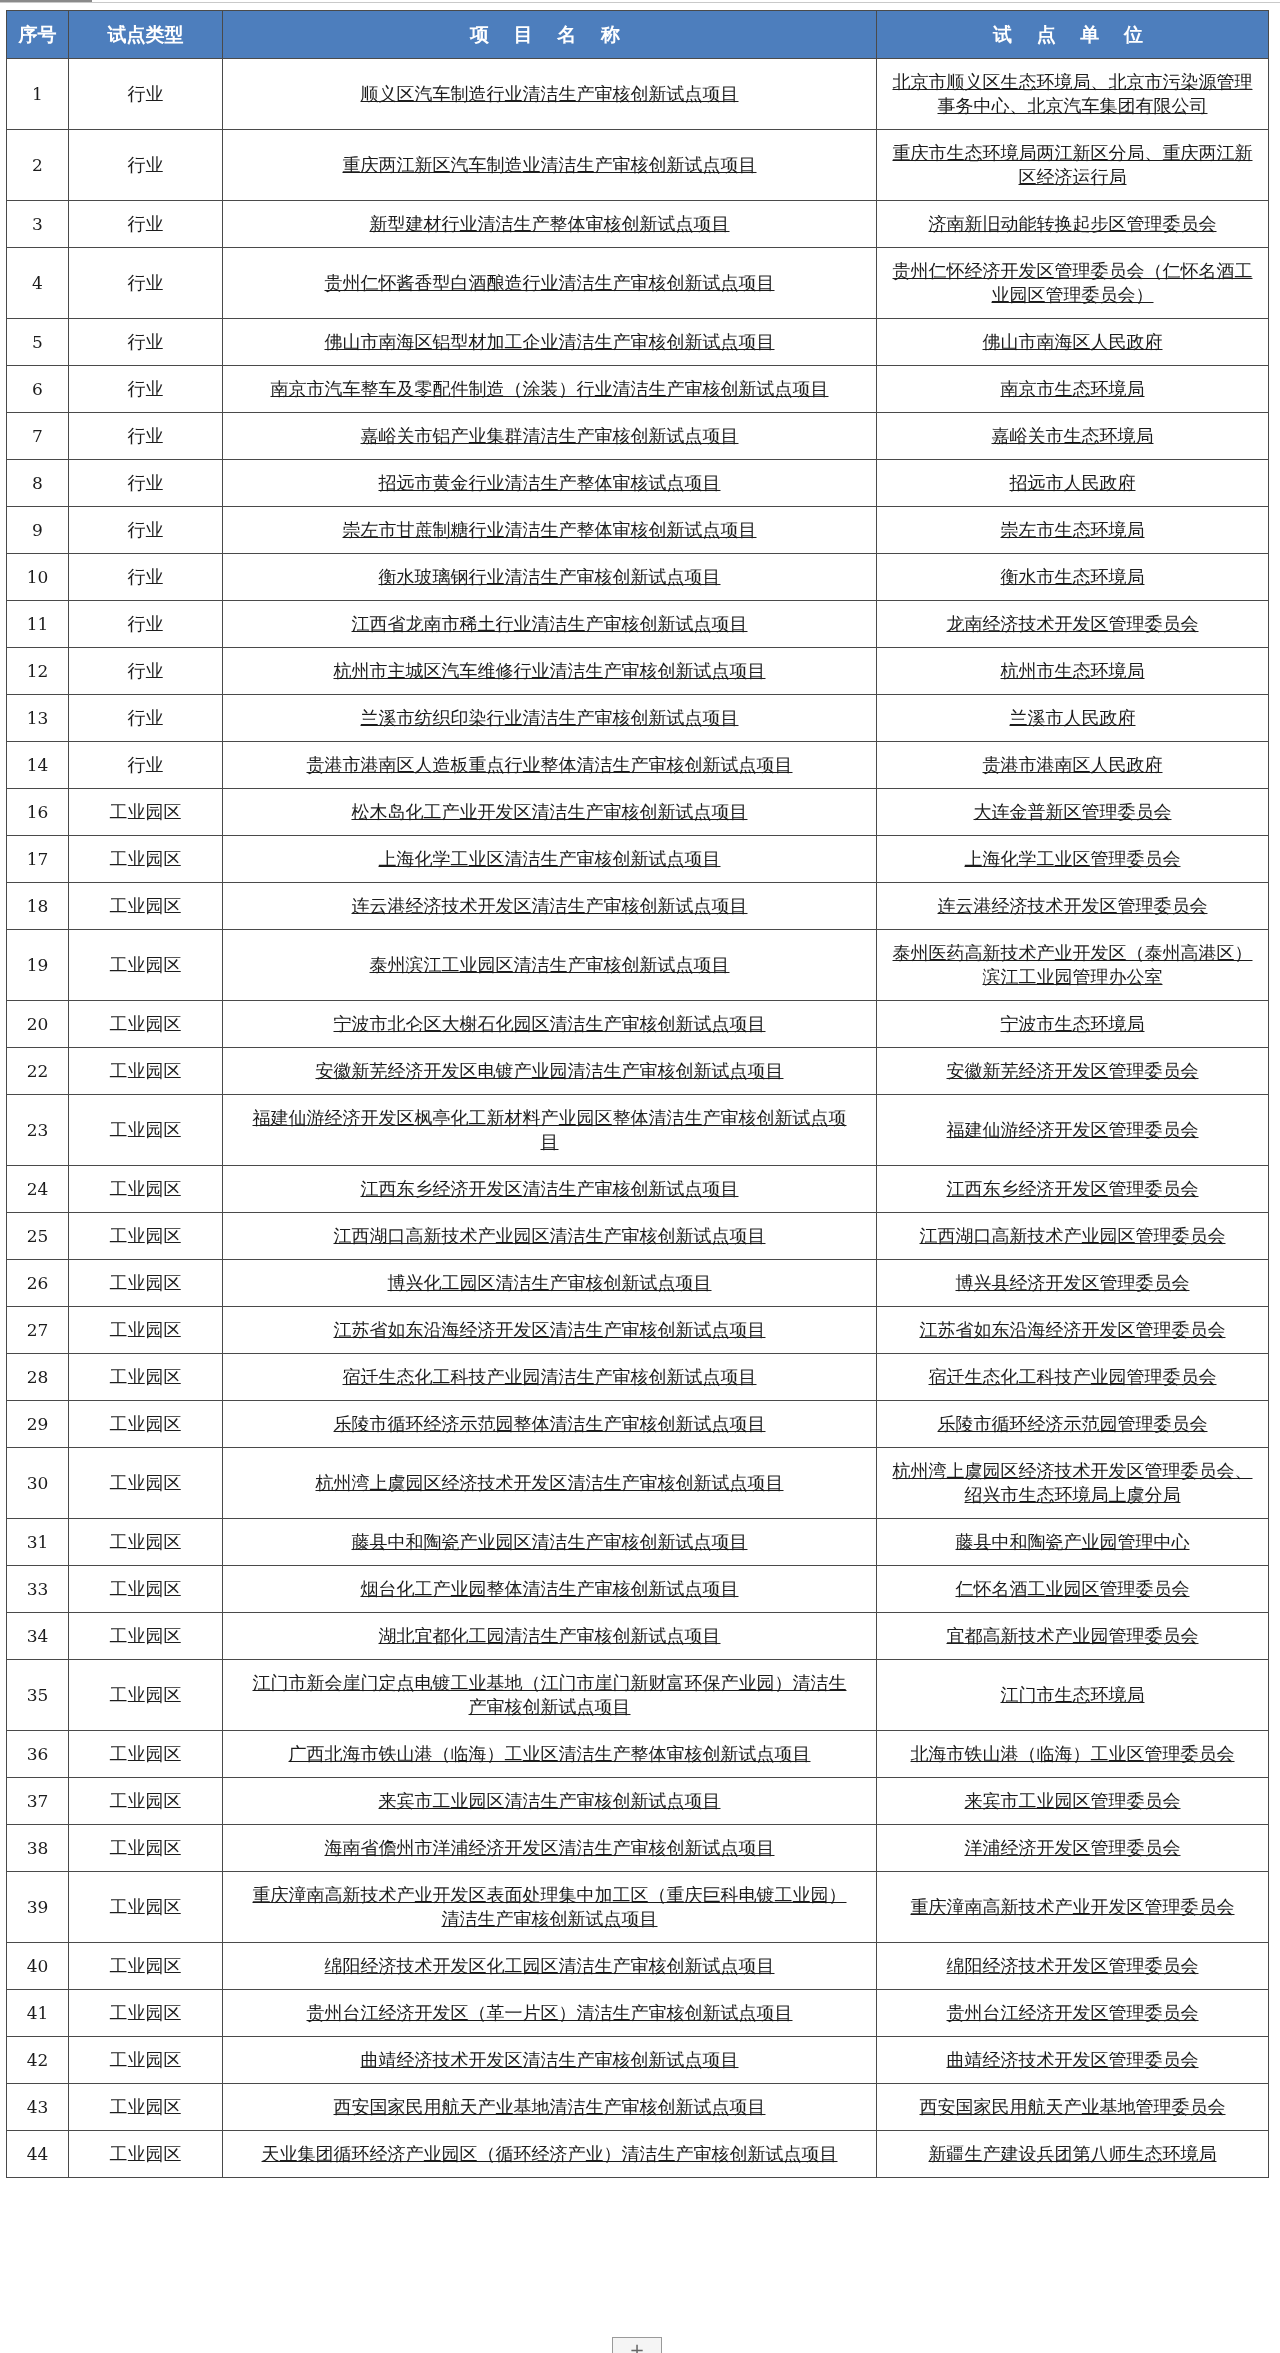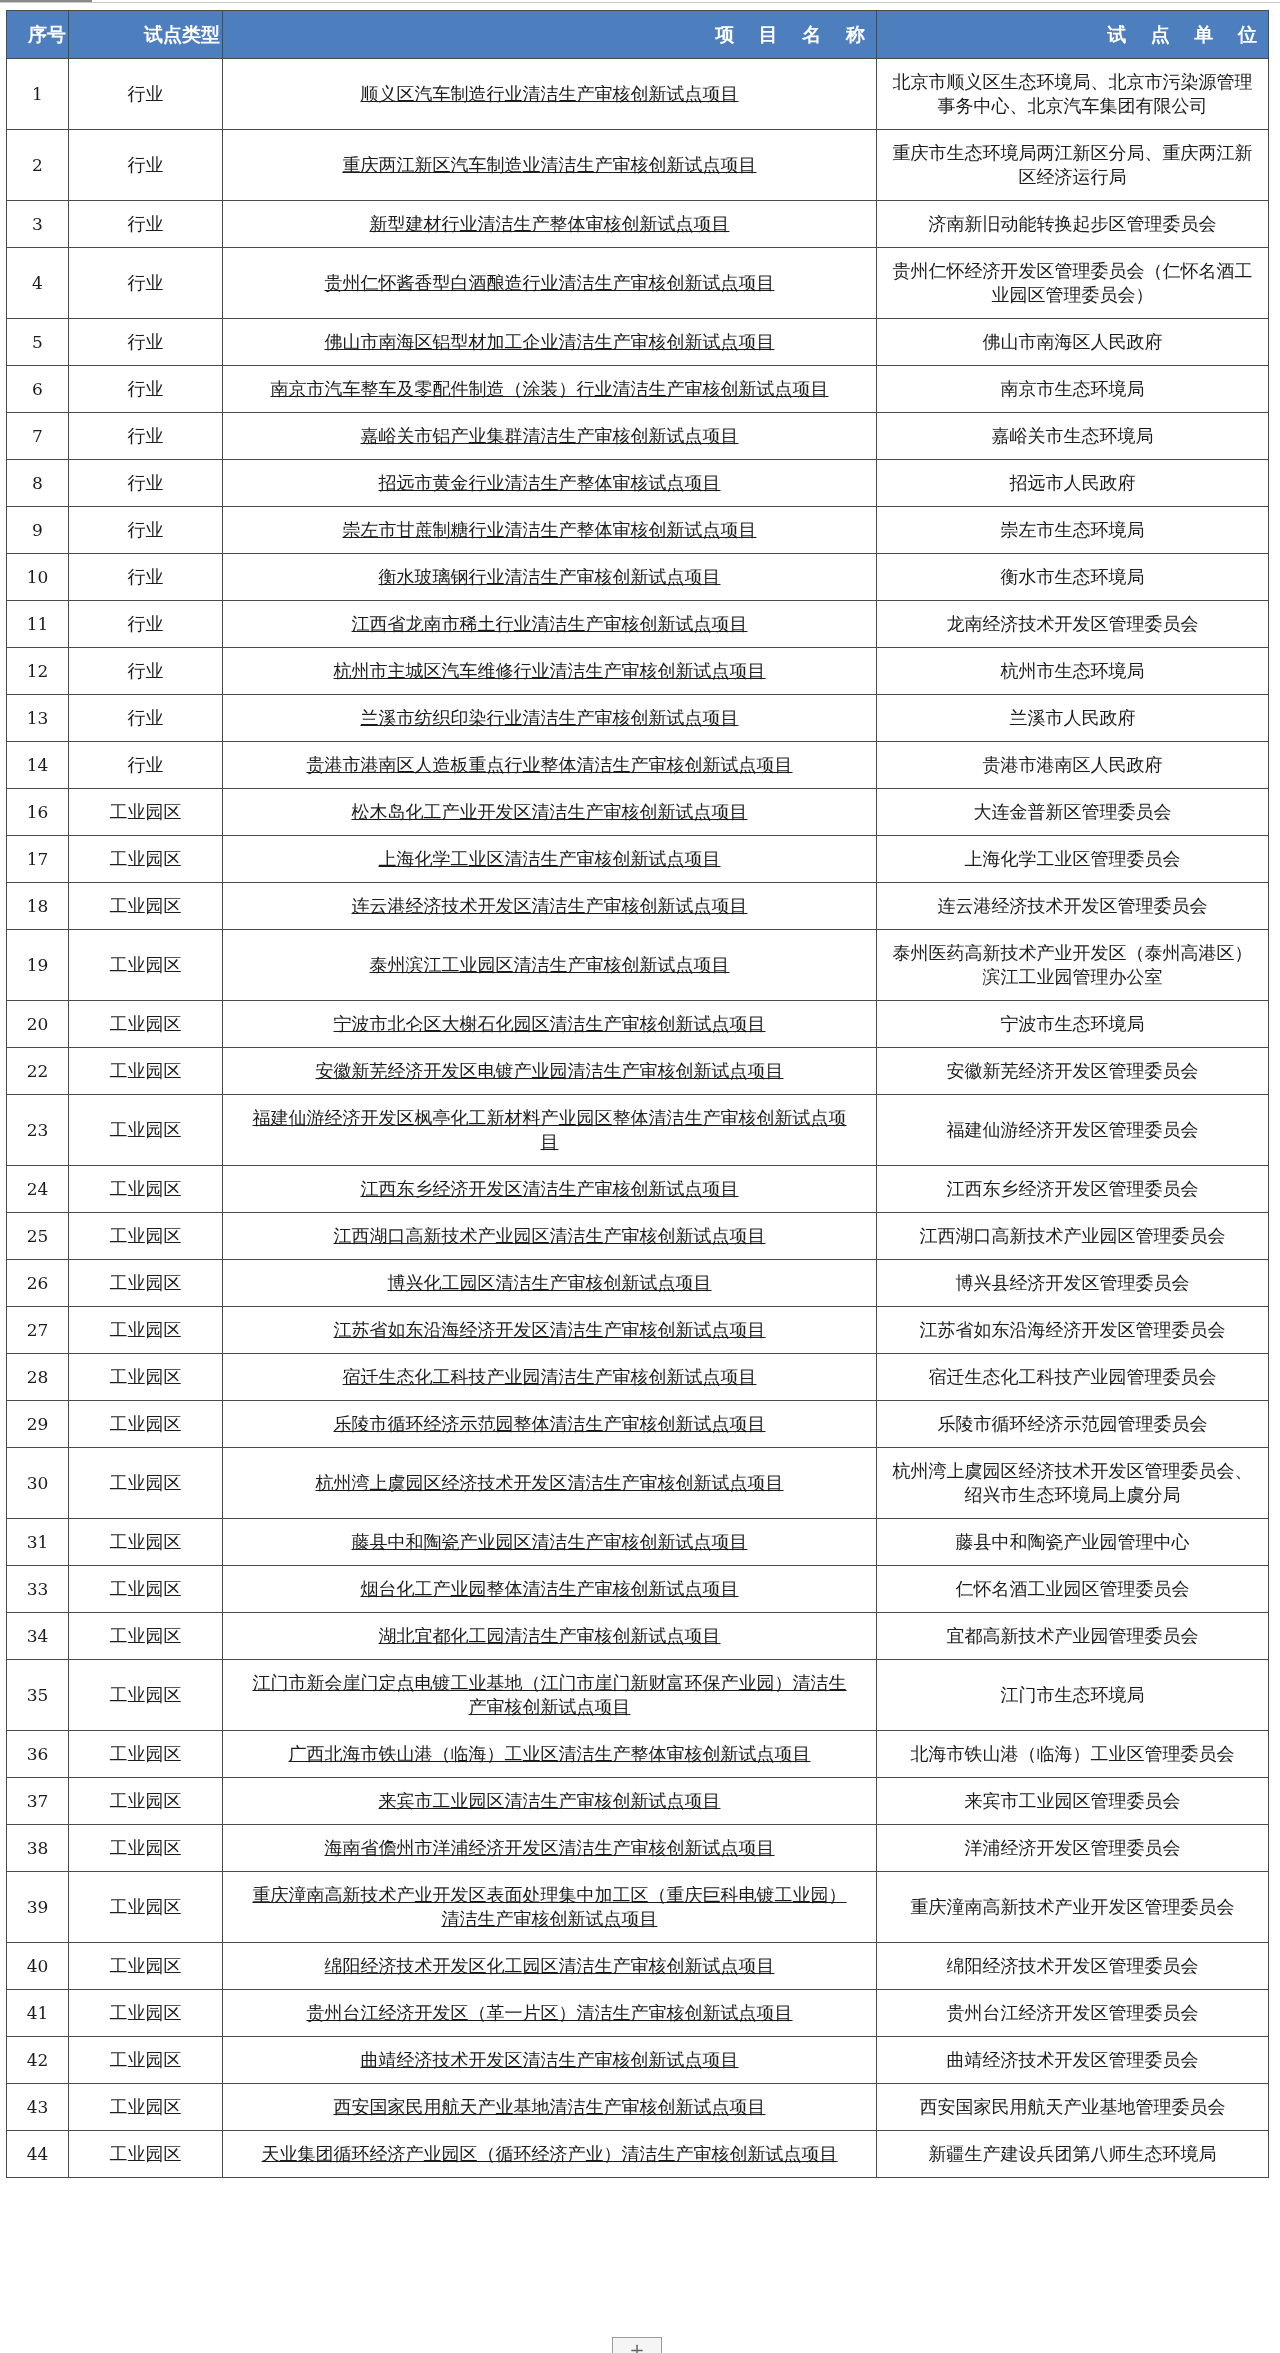--- a/index.html
+++ b/index.html
@@ -49,41 +49,41 @@
     vertical-align: middle;
   }
   .pilot-table thead th {
     background: var(--header-bg, #4d7ebd);
     color: var(--header-text, #ffffff);
     font-family: "DejaVu Sans", "Liberation Sans", sans-serif;
     font-weight: bold;
     font-size: 19px;
     height: 47px;
     padding: 0 2px;
-    text-align: right;
   }
   .pilot-table thead th.spread {
     letter-spacing: 9px;
   }
   .pilot-table td {
     font-size: 18px;
     line-height: 24px;
     padding: 11px 6px;
   }
   .pilot-table td.cell-no {
     font-size: 17px;
   }
   .pilot-table td.cell-project {
     padding-left: 24px;
     padding-right: 24px;
     text-decoration: underline;
   }
   .pilot-table td.cell-unit {
     padding-left: 8px;
     padding-right: 8px;
+    text-decoration: underline;
   }
   .partial-add-button {
     position: absolute;
     left: 612px;
     top: 2337px;
     width: 48px;
     height: 28px;
     background: #f5f5f5;
     border: 1px solid #9a9a9a;
     color: #666666;

